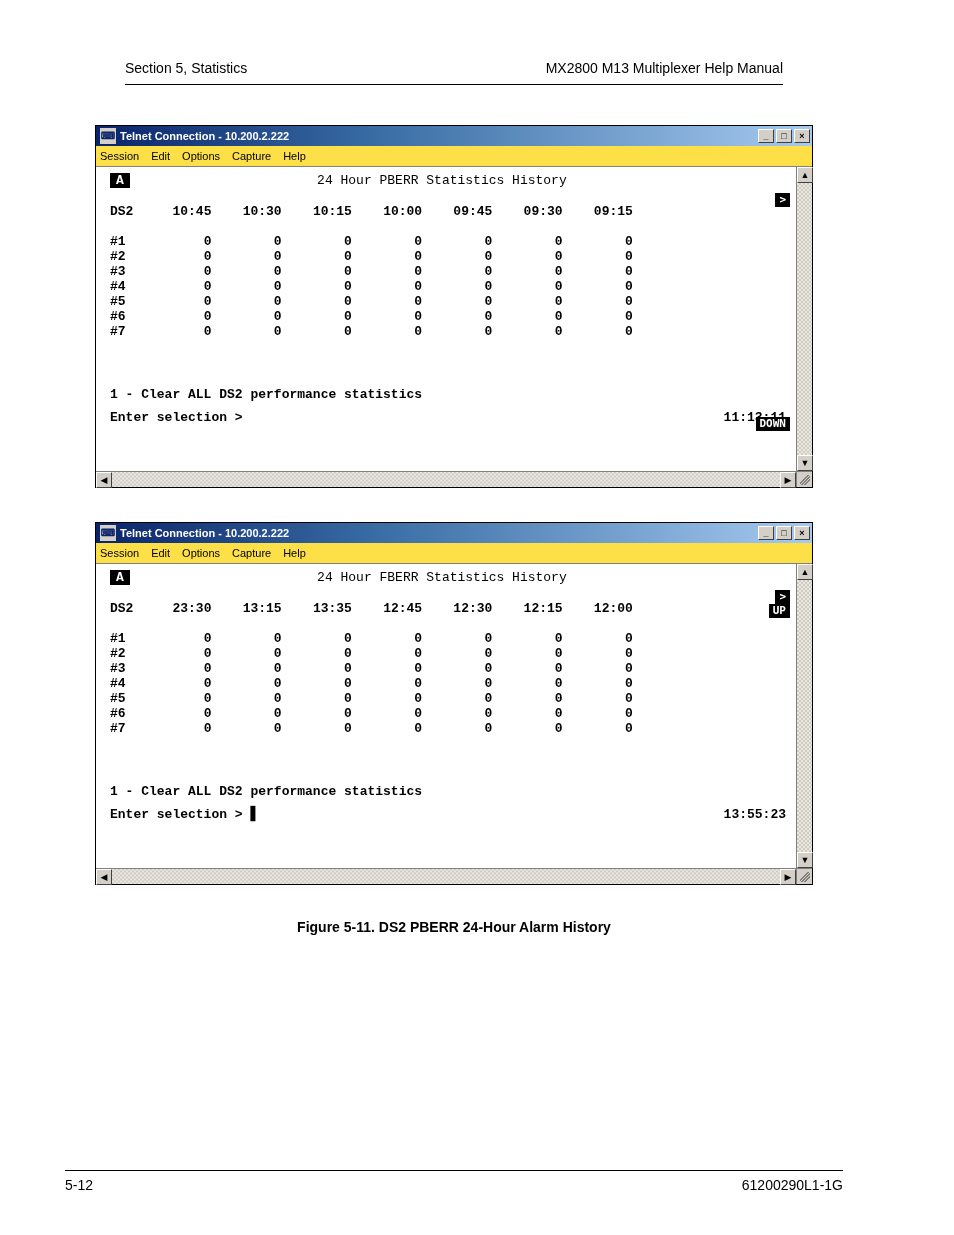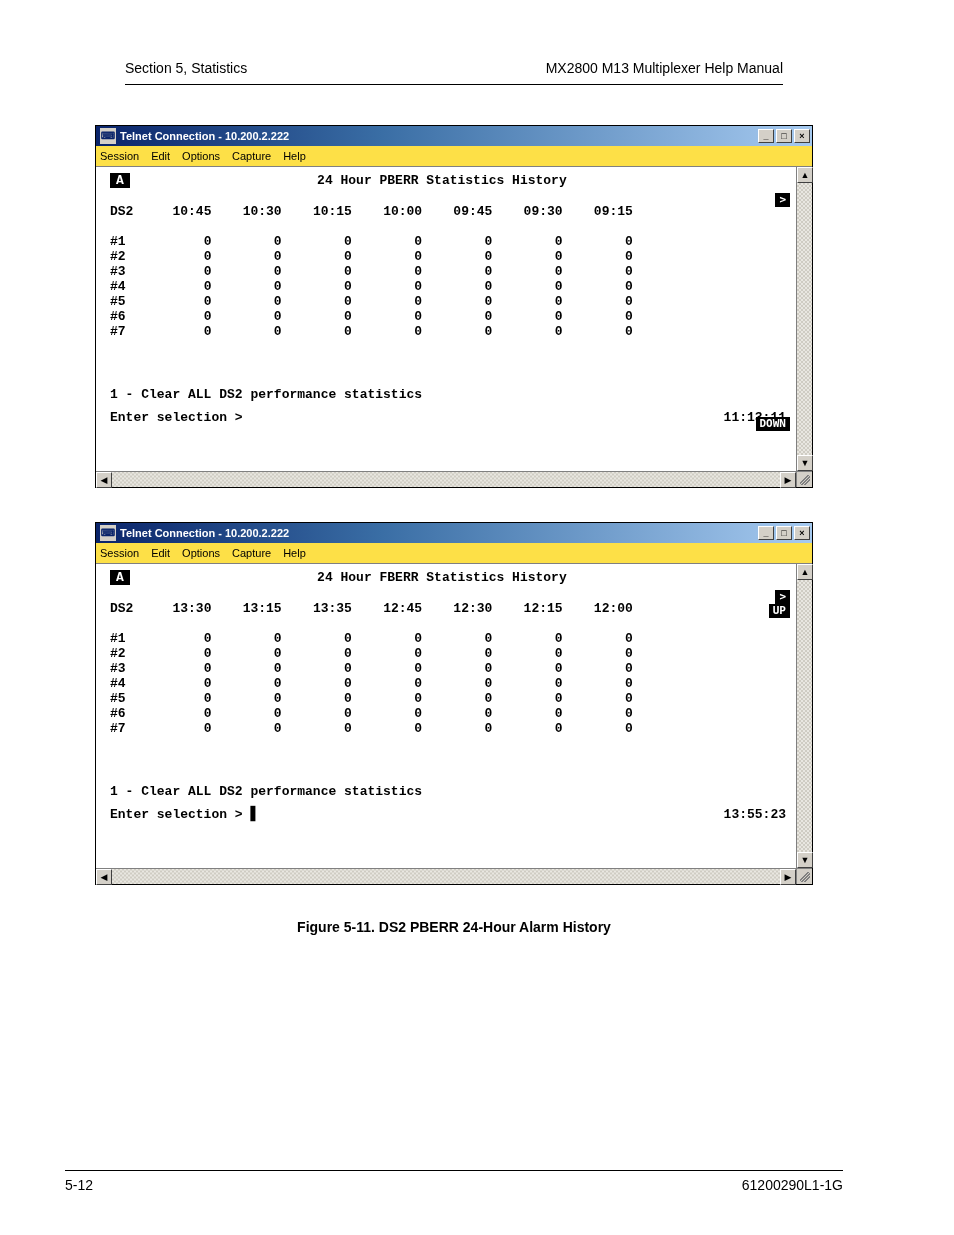--- a/index.html
+++ b/index.html
@@ -155,21 +155,21 @@
     display: inline-block;
     background: #000;
     color: #fff;
     padding: 0 6px;
     margin-right: 8px;
     font-weight: bold;
   }
   .term-title-wrap {
     flex: 1;
     text-align: center;
-    font-weight: bold;
+    font-weight: normal;
     padding-right: 40px;
   }
   .stat-table { margin-top: 16px; white-space: pre; }
   .clear-line { margin-top: 48px; white-space: pre; }
   .selrow { display:flex; justify-content:space-between; margin-top:8px; white-space: pre;}
   .selrow .right { font-weight: bold; }
   .pill {
     position: absolute;
     right: 6px;
     background: #000;
@@ -297,21 +297,21 @@
     </div>
     <div class="client">
       <div class="terminal">
         <div class="term-top">
           <span class="a-badge">A</span>
           <span class="term-title-wrap">24 Hour FBERR Statistics History</span>
         </div>
         <span class="pill uparrow">&gt;</span>
         <span class="pill uplabel">UP</span>
 
-        <div class="stat-table"><span>DS2</span>     <span>13:30</span>    <span>13:15</span>    <span>13:35</span>    <span>12:45</span>    <span>12:30</span>    <span>12:15</span>    <span>12:00</span>
+        <div class="stat-table"><span>DS2</span>     <span>23:30</span>    <span>13:15</span>    <span>13:35</span>    <span>12:45</span>    <span>12:30</span>    <span>12:15</span>    <span>12:00</span>
 
 <span>#1</span>          <span>0</span>        <span>0</span>        <span>0</span>        <span>0</span>        <span>0</span>        <span>0</span>        <span>0</span>
 <span>#2</span>          <span>0</span>        <span>0</span>        <span>0</span>        <span>0</span>        <span>0</span>        <span>0</span>        <span>0</span>
 <span>#3</span>          <span>0</span>        <span>0</span>        <span>0</span>        <span>0</span>        <span>0</span>        <span>0</span>        <span>0</span>
 <span>#4</span>          <span>0</span>        <span>0</span>        <span>0</span>        <span>0</span>        <span>0</span>        <span>0</span>        <span>0</span>
 <span>#5</span>          <span>0</span>        <span>0</span>        <span>0</span>        <span>0</span>        <span>0</span>        <span>0</span>        <span>0</span>
 <span>#6</span>          <span>0</span>        <span>0</span>        <span>0</span>        <span>0</span>        <span>0</span>        <span>0</span>        <span>0</span>
 <span>#7</span>          <span>0</span>        <span>0</span>        <span>0</span>        <span>0</span>        <span>0</span>        <span>0</span>        <span>0</span></div>
 
         <div class="clear-line">1 - Clear ALL DS2 performance statistics</div>

